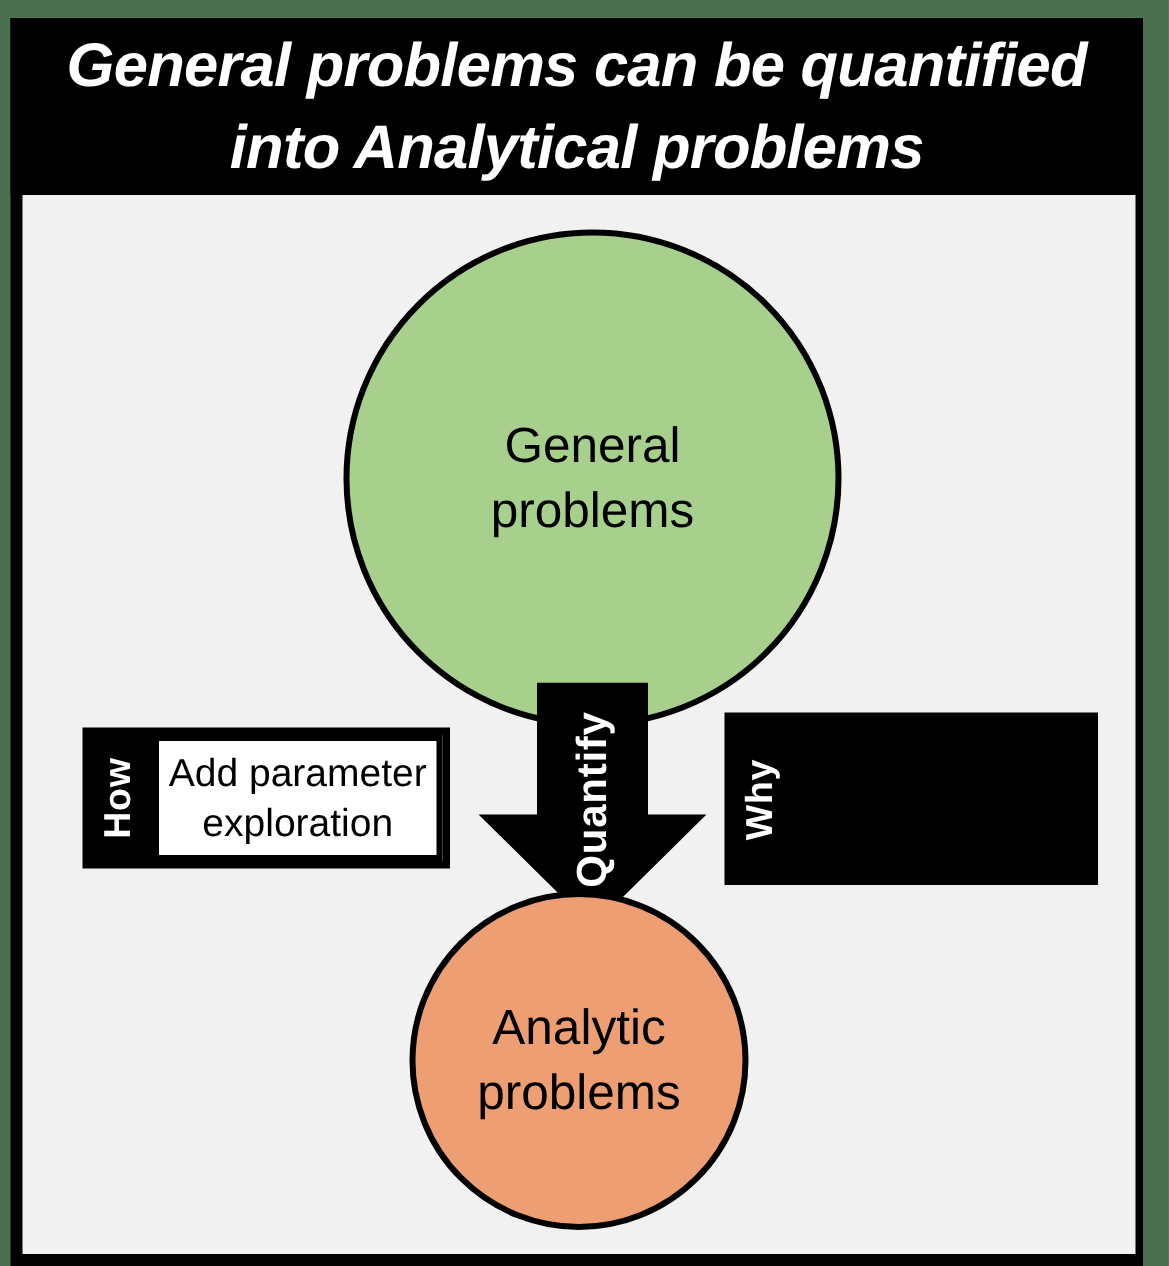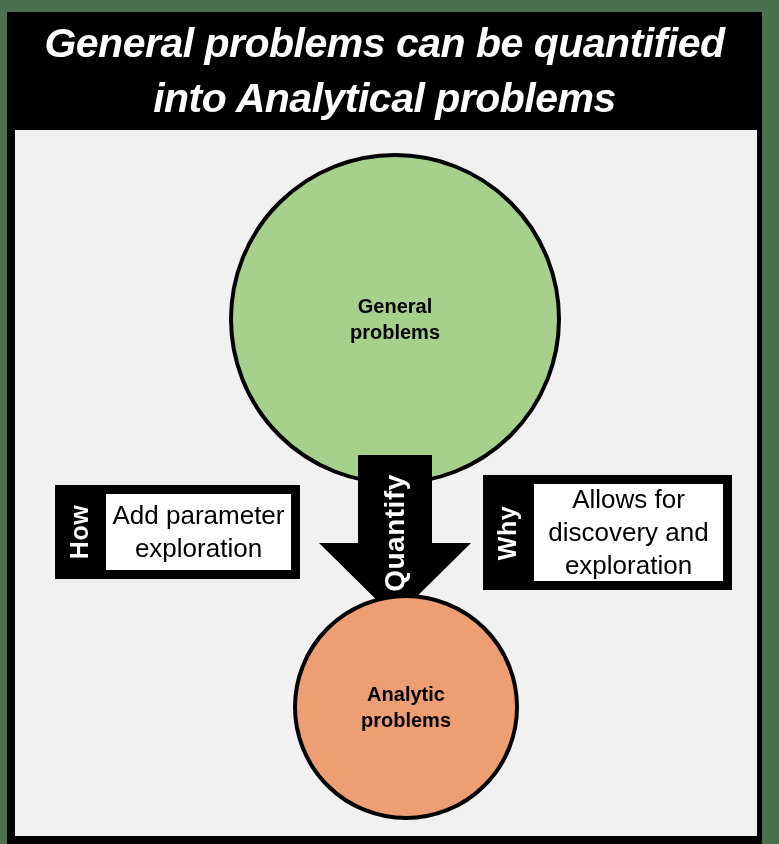--- a/index.html
+++ b/index.html
@@ -45,27 +45,27 @@
     border-radius:50%;
     border:4px solid #000;
     display:flex; align-items:center; justify-content:center;
     text-align:center;
   }
   .circle-general {
     left:214px; top:23px; width:332px; height:332px;
     background:var(--green-circle, #A8D08D);
   }
   .circle-analytic {
-    left:278px; top:464px; width:226px; height:226px;
+    left:258px; top:464px; width:226px; height:226px;
     background:var(--orange-circle, #ED9E73);
     text-align:center;
   }
   .circle-label {
-    font-size:20px;
-    font-weight:bold;
+    font-size:33px;
+    font-weight:normal;
     color:#000;
     line-height:1.3;
     white-space:pre-line;
   }
   .arrow-svg {
     position:absolute;
     left:304px; top:325px;
     width:152px; height:163px;
   }
   .quantify-label {
@@ -153,22 +153,17 @@
         <div class="side-inner">
           <div class="side-text">Add parameter
 exploration</div>
         </div>
       </div>
 
       <div class="side-box side-box-why">
         <div class="side-strip">
           <span class="vtext">Why</span>
         </div>
-        <div class="side-inner">
-          <div class="side-text">Allows for
-discovery and
-exploration</div>
-        </div>
       </div>
 
     </div>
   </div>
 </div>
 
 </body></html>

